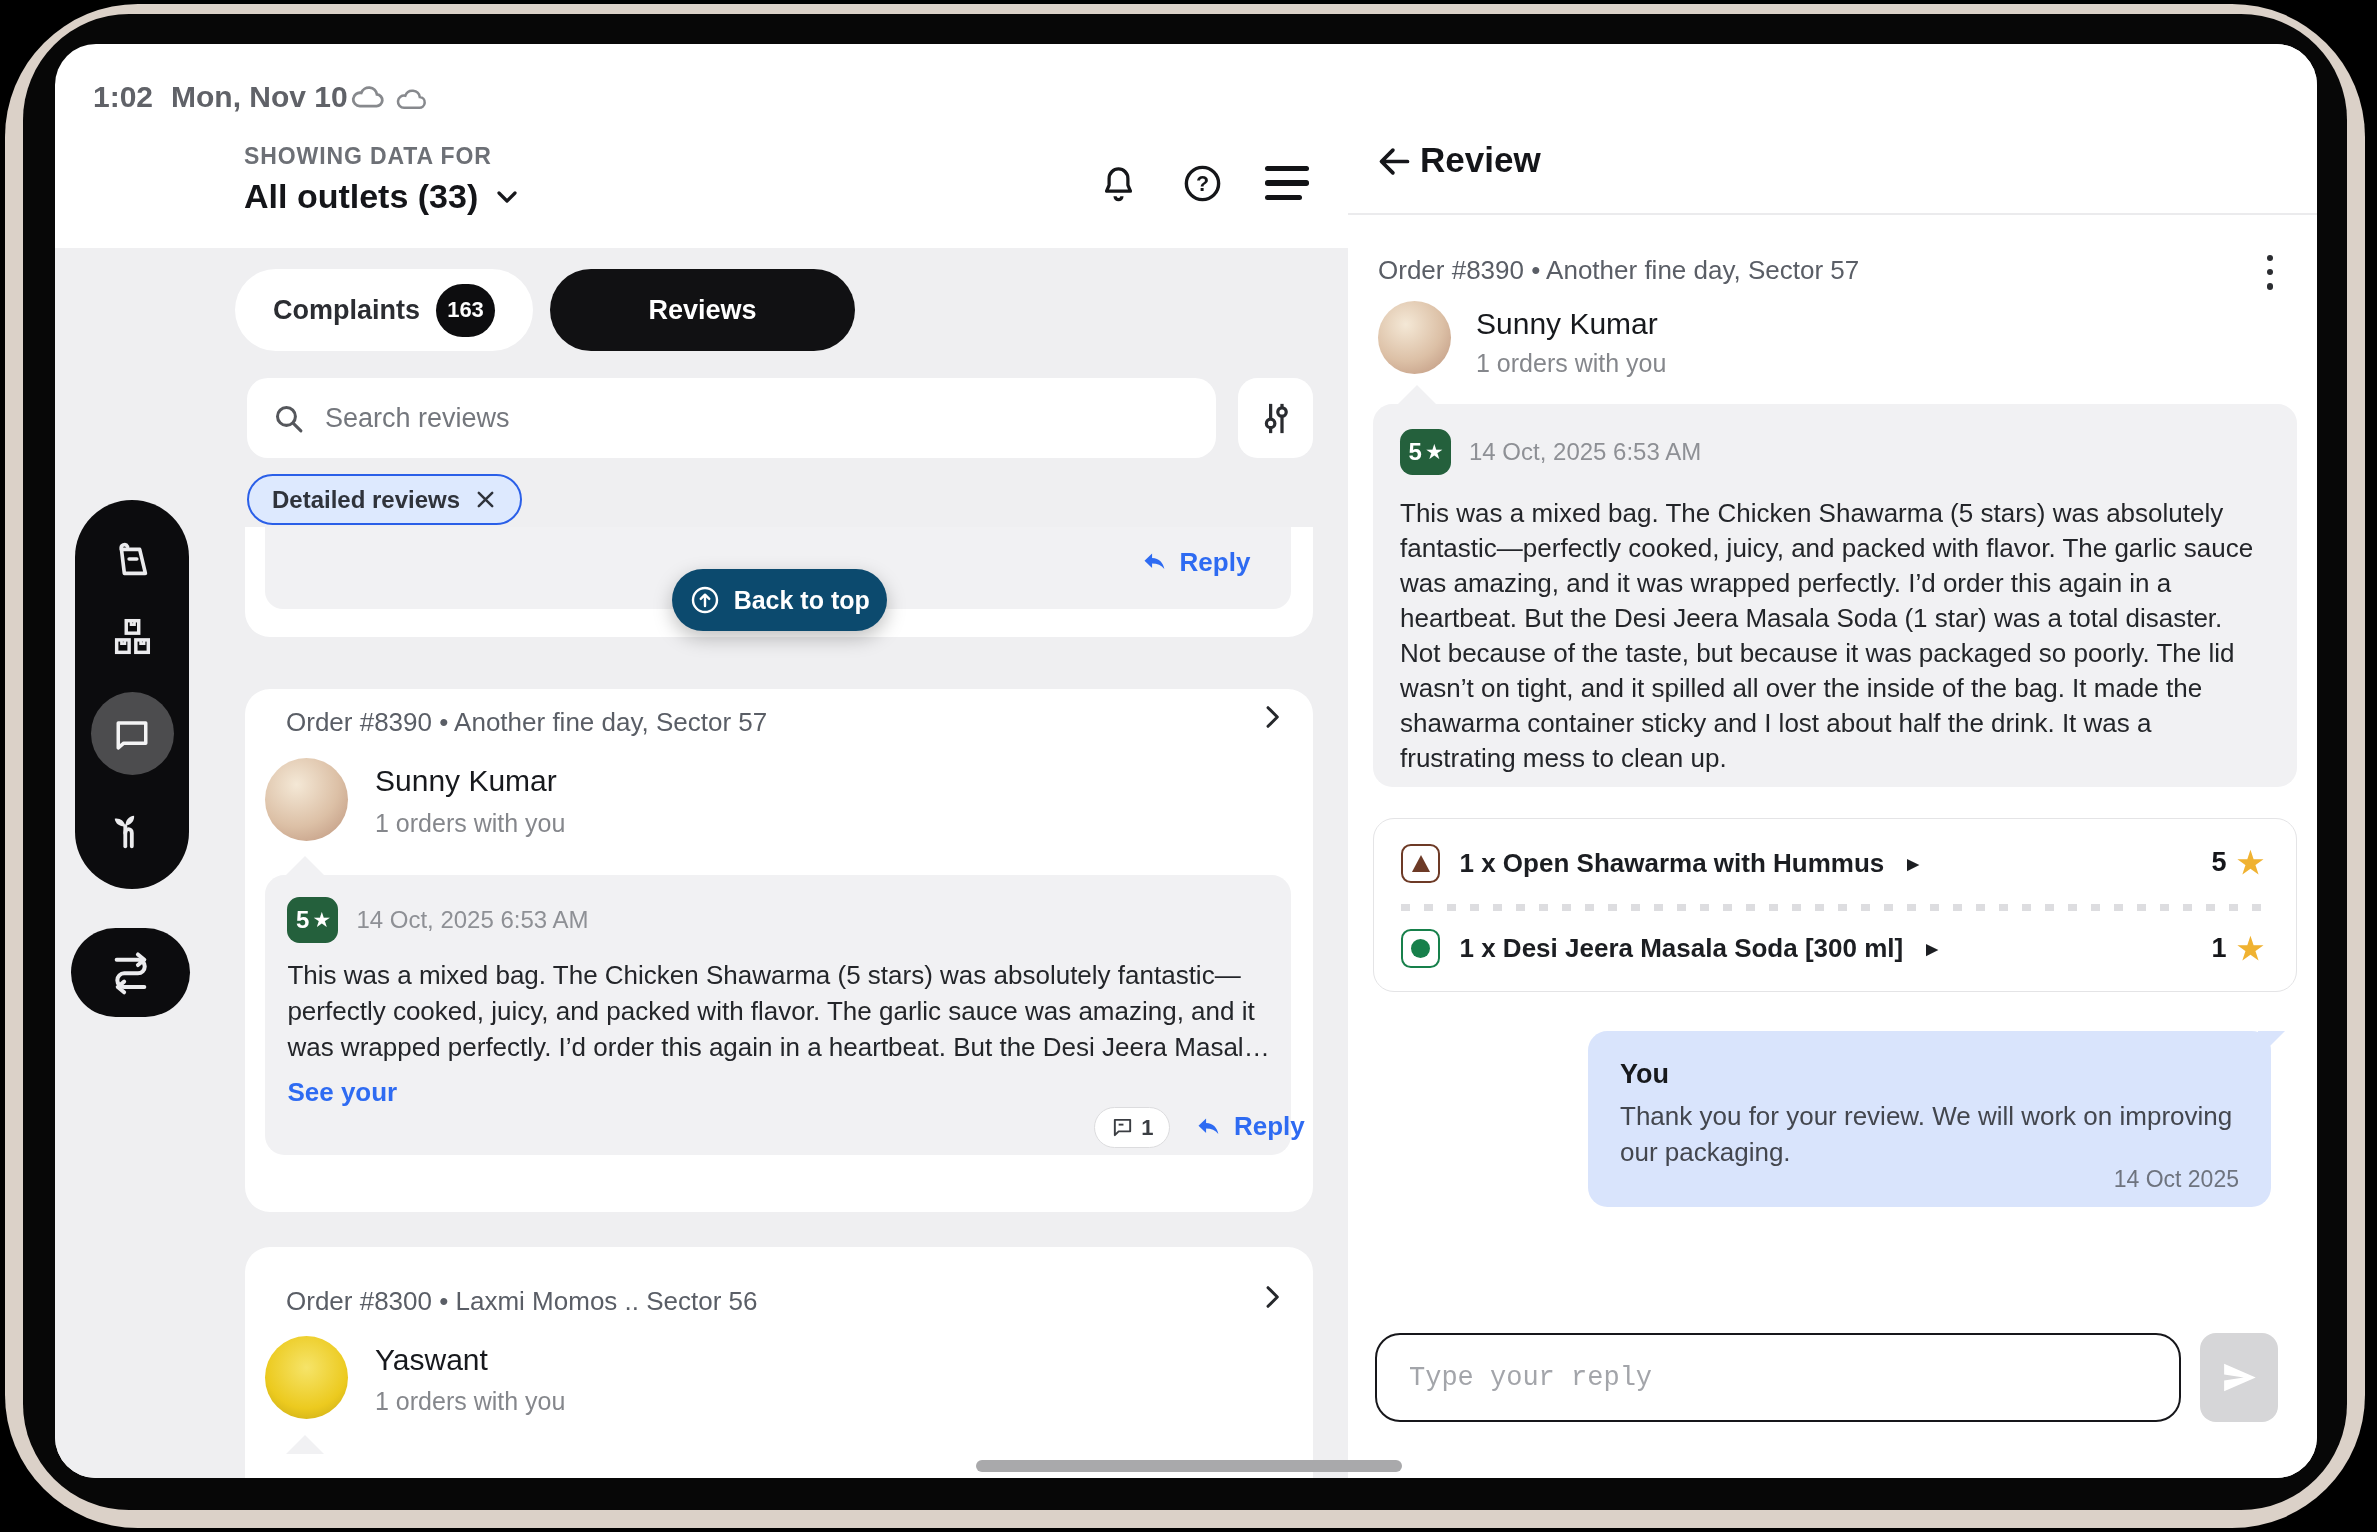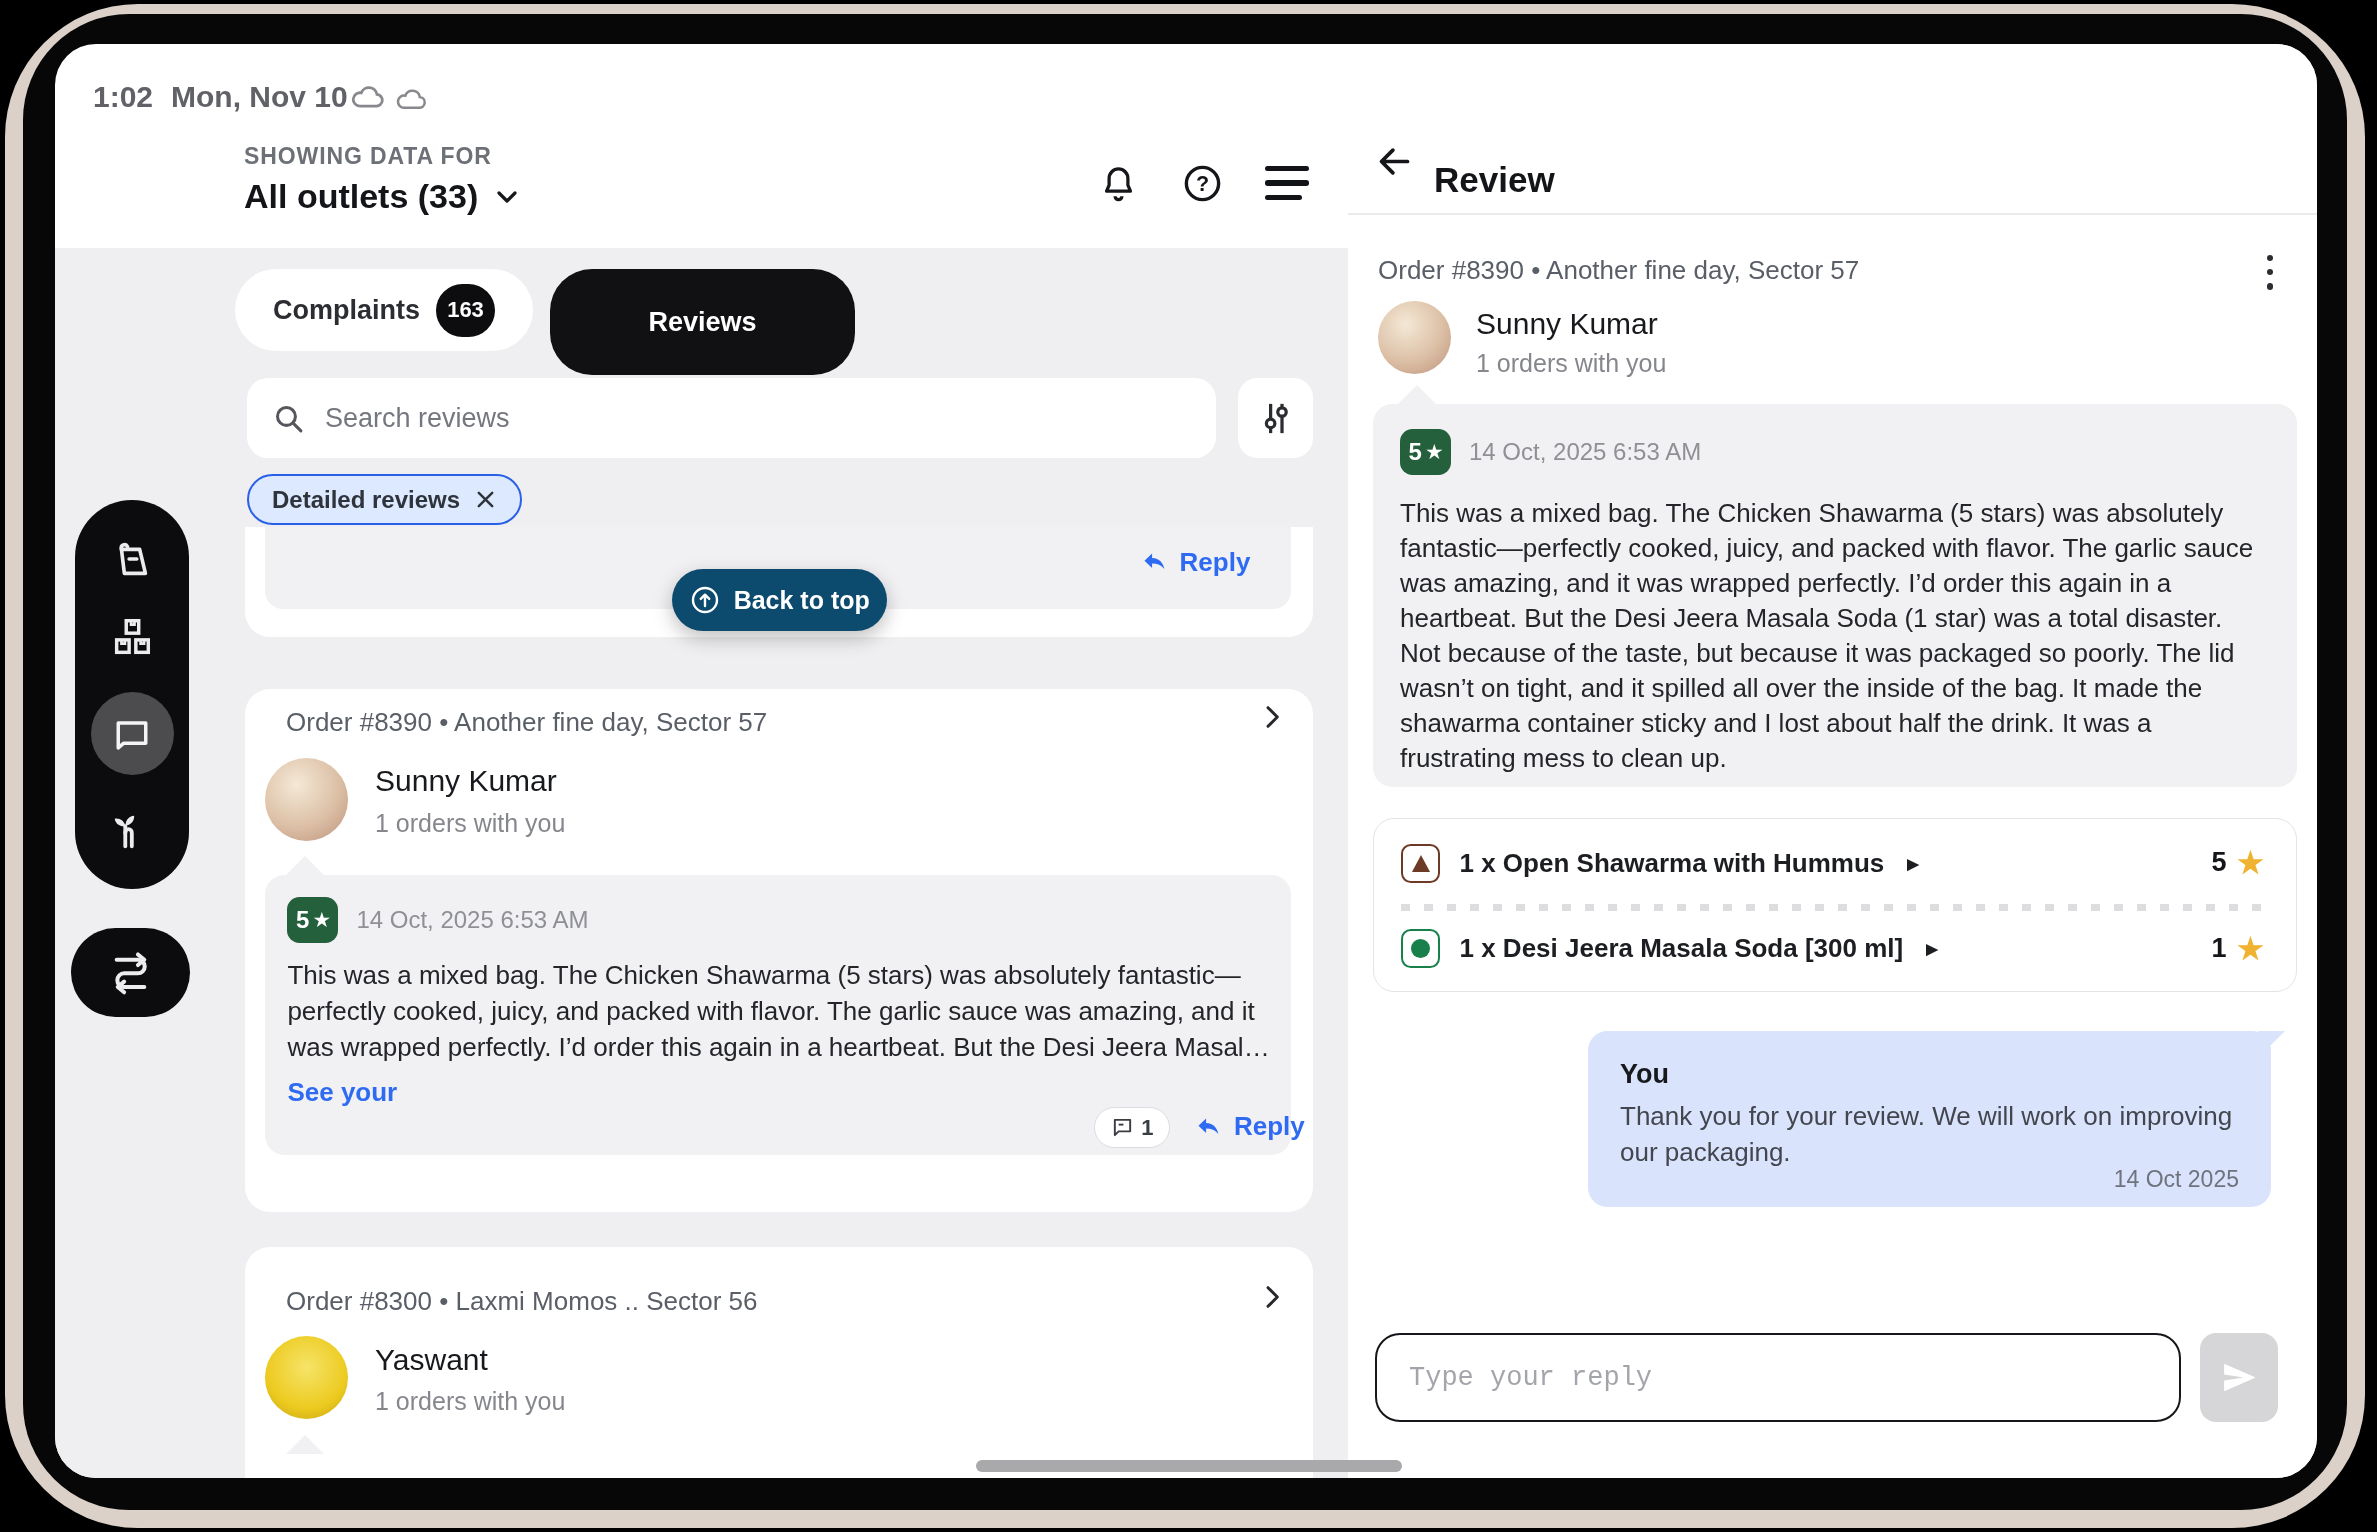--- a/index.html
+++ b/index.html
@@ -136,21 +136,21 @@
       <span style="display:block;width:44px;height:5.3px;background:#121316;border-radius:2.7px;"></span>
       <span style="display:block;width:37px;height:5.3px;background:#121316;border-radius:2.7px;"></span>
     </div>
 
     <div class="gray-panel">
 
       <div class="tab light abs" style="left:180px;top:21px;width:298px;height:82px;">
         <span>Complaints</span>
         <span class="count-badge">163</span>
       </div>
-      <div class="tab dark abs" style="left:495px;top:21px;width:305px;height:106px;">
+      <div class="tab dark abs" style="left:495px;top:21px;width:305px;height:82px;">
         <span>Reviews</span>
       </div>
 
       <div class="search-box" style="left:192px;top:130px;width:969px;height:80px;">
         <svg width="35" height="35" viewBox="0 0 24 24">
             <circle cx="10.5" cy="10.5" r="6.5" fill="none" stroke="#55575c" stroke-width="2.2"></circle>
             <line x1="15.5" y1="15.5" x2="21" y2="21" stroke="#55575c" stroke-width="2.2" stroke-linecap="round"></line>
           </svg>
         <input type="text" placeholder="Search reviews" style="">
       </div>
@@ -275,21 +275,21 @@
           <path d="M9 16.3l-3 2.5 3 2.5" fill="none" stroke="#ececee" stroke-width="1.9" stroke-linecap="round" stroke-linejoin="round"></path>
         </svg>
     </div>
 
     <div class="right-panel">
       <div class="abs icon-btn" style="left:25px;top:96px;width:43px;height:43px;">
         <svg width="39" height="39" viewBox="0 0 24 24">
             <path d="M20 12H5M11 5l-7 7 7 7" fill="none" stroke="#15161a" stroke-width="2.3" stroke-linecap="round" stroke-linejoin="round"></path>
           </svg>
       </div>
-      <div class="detail-title abs" style="left:86px;top:96px;margin-top:20px;">Review</div>
+      <div class="detail-title abs" style="left:72px;top:96px;">Review</div>
       <div class="abs" style="left:0;top:169px;width:969px;height:1.8px;background:#ebebed;"></div>
 
       <div class="order-line abs" style="left:30px;top:211px;">Order #8390 • Another fine day, Sector 57</div>
       <div class="three-dot abs" style="left:919px;top:211px;">
           <i></i>
           <i></i>
           <i></i>
         </div>
 
       <div class="avatar abs" style="left:30px;top:257px;width:73px;height:73px;background:radial-gradient(circle at 38% 32%,#f4e8d6,#dcc0a6 55%,#bb917a);"></div>

